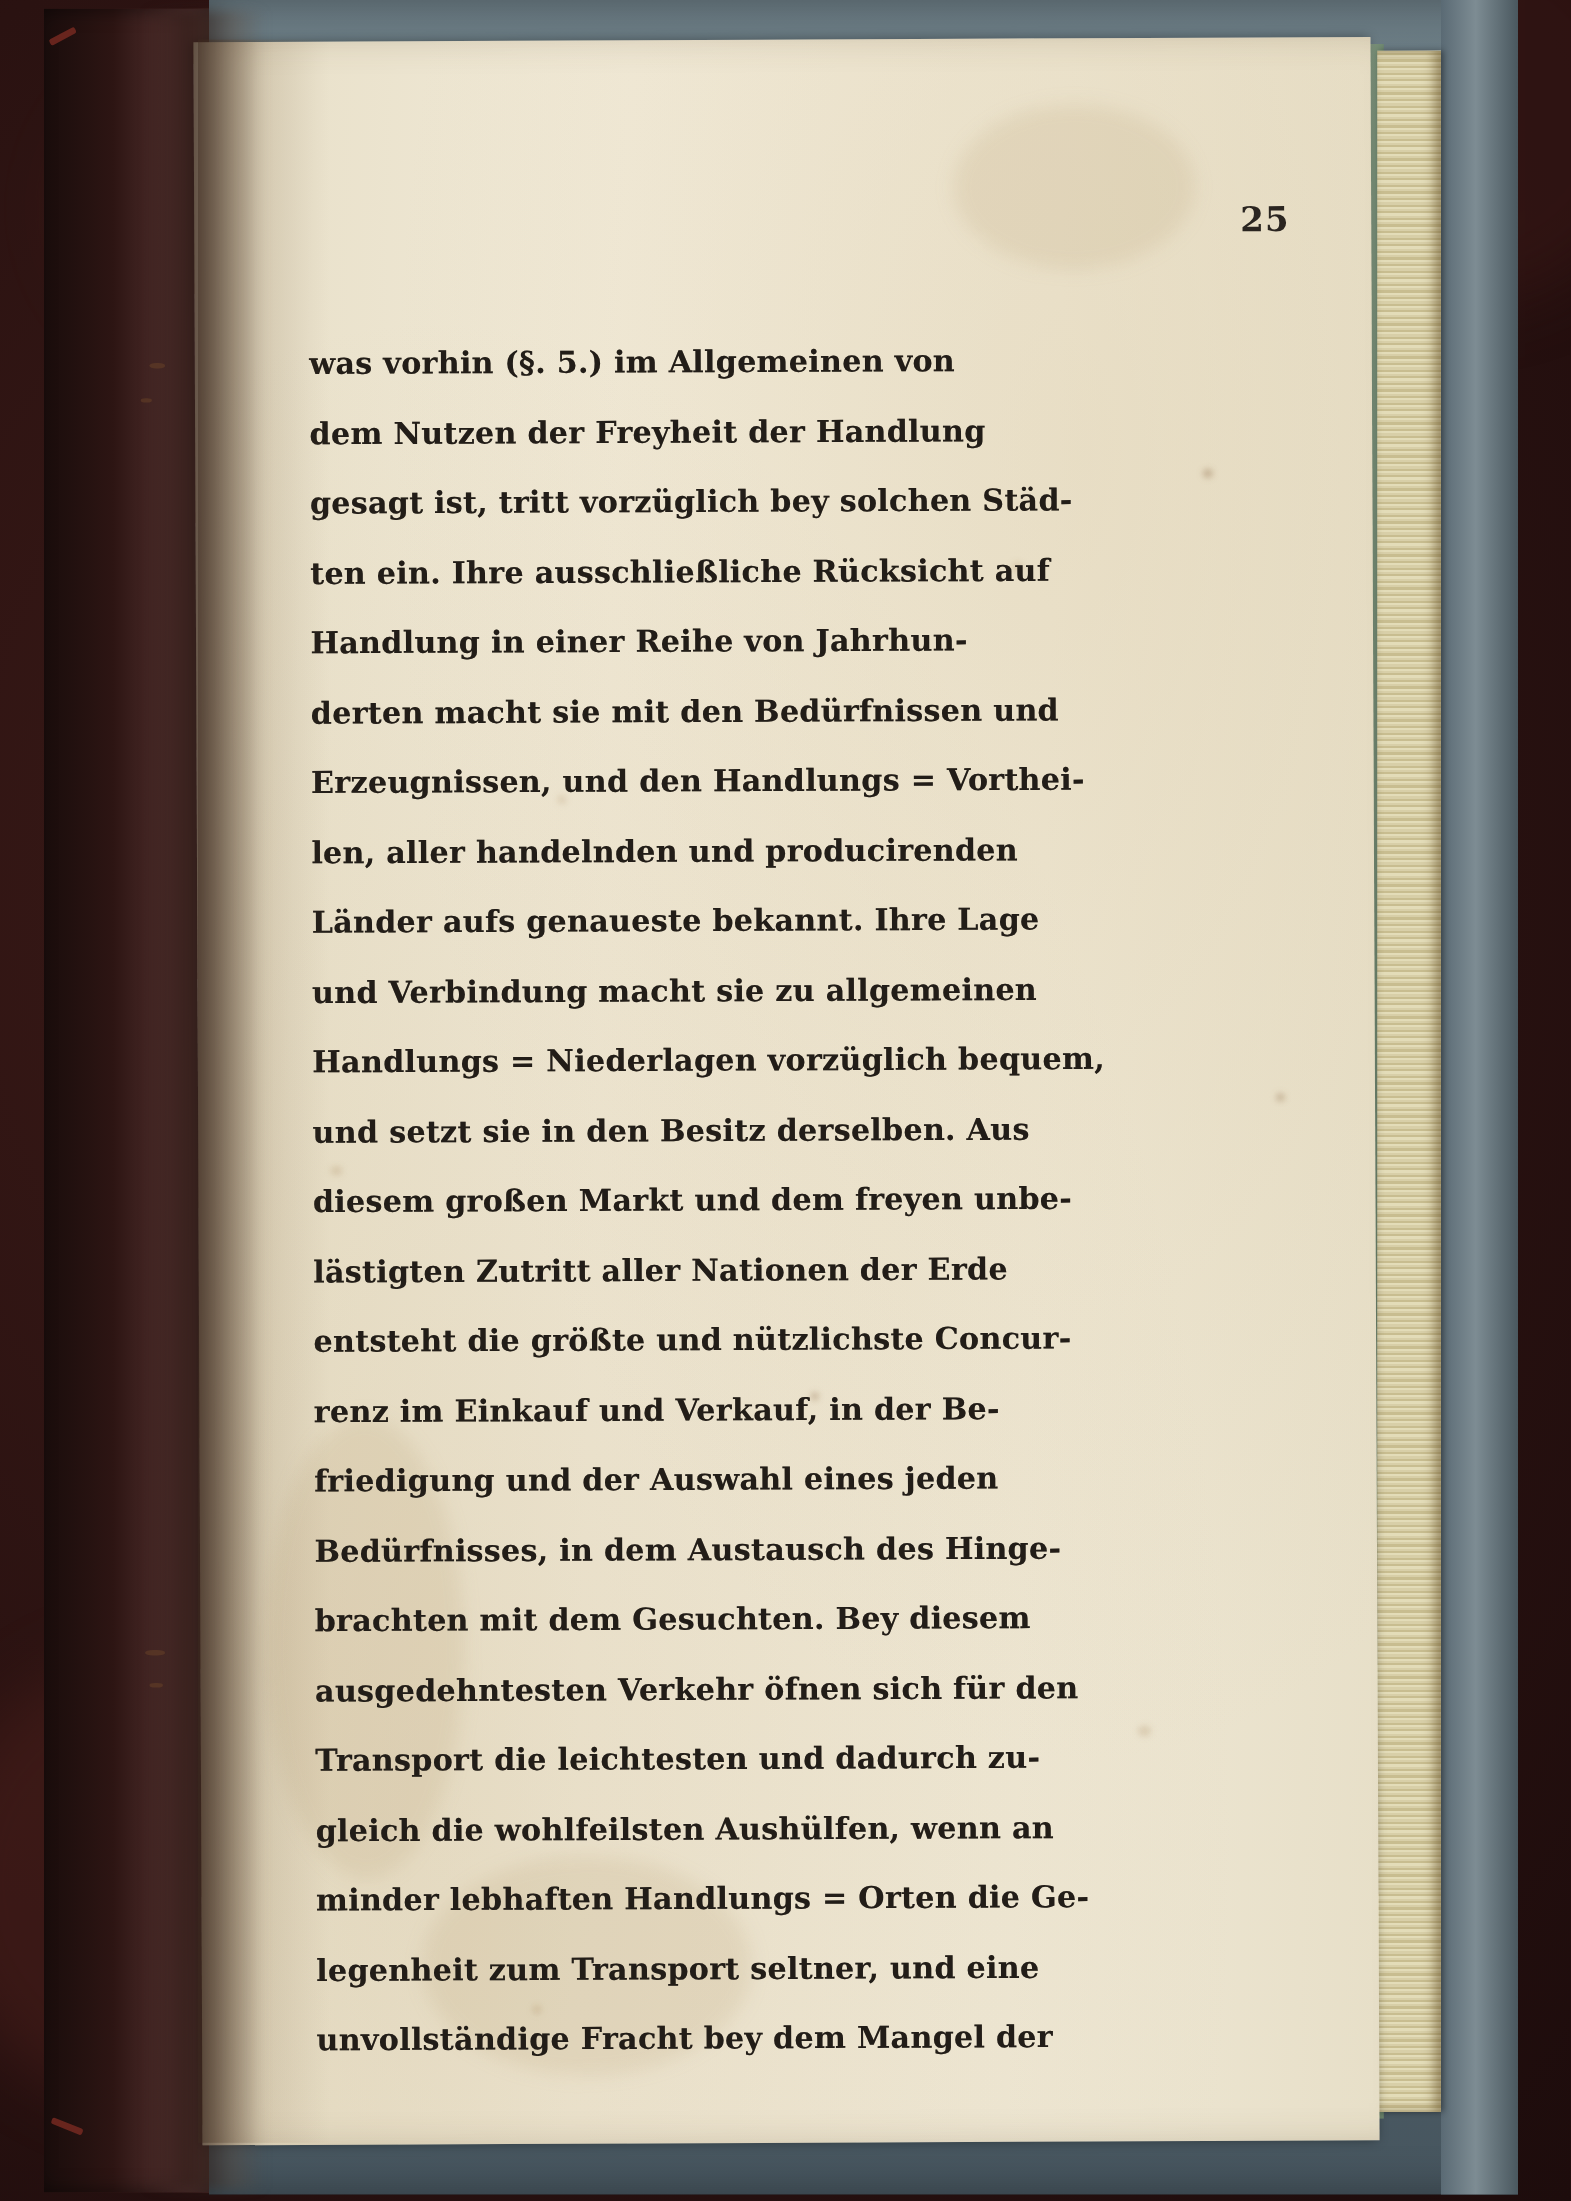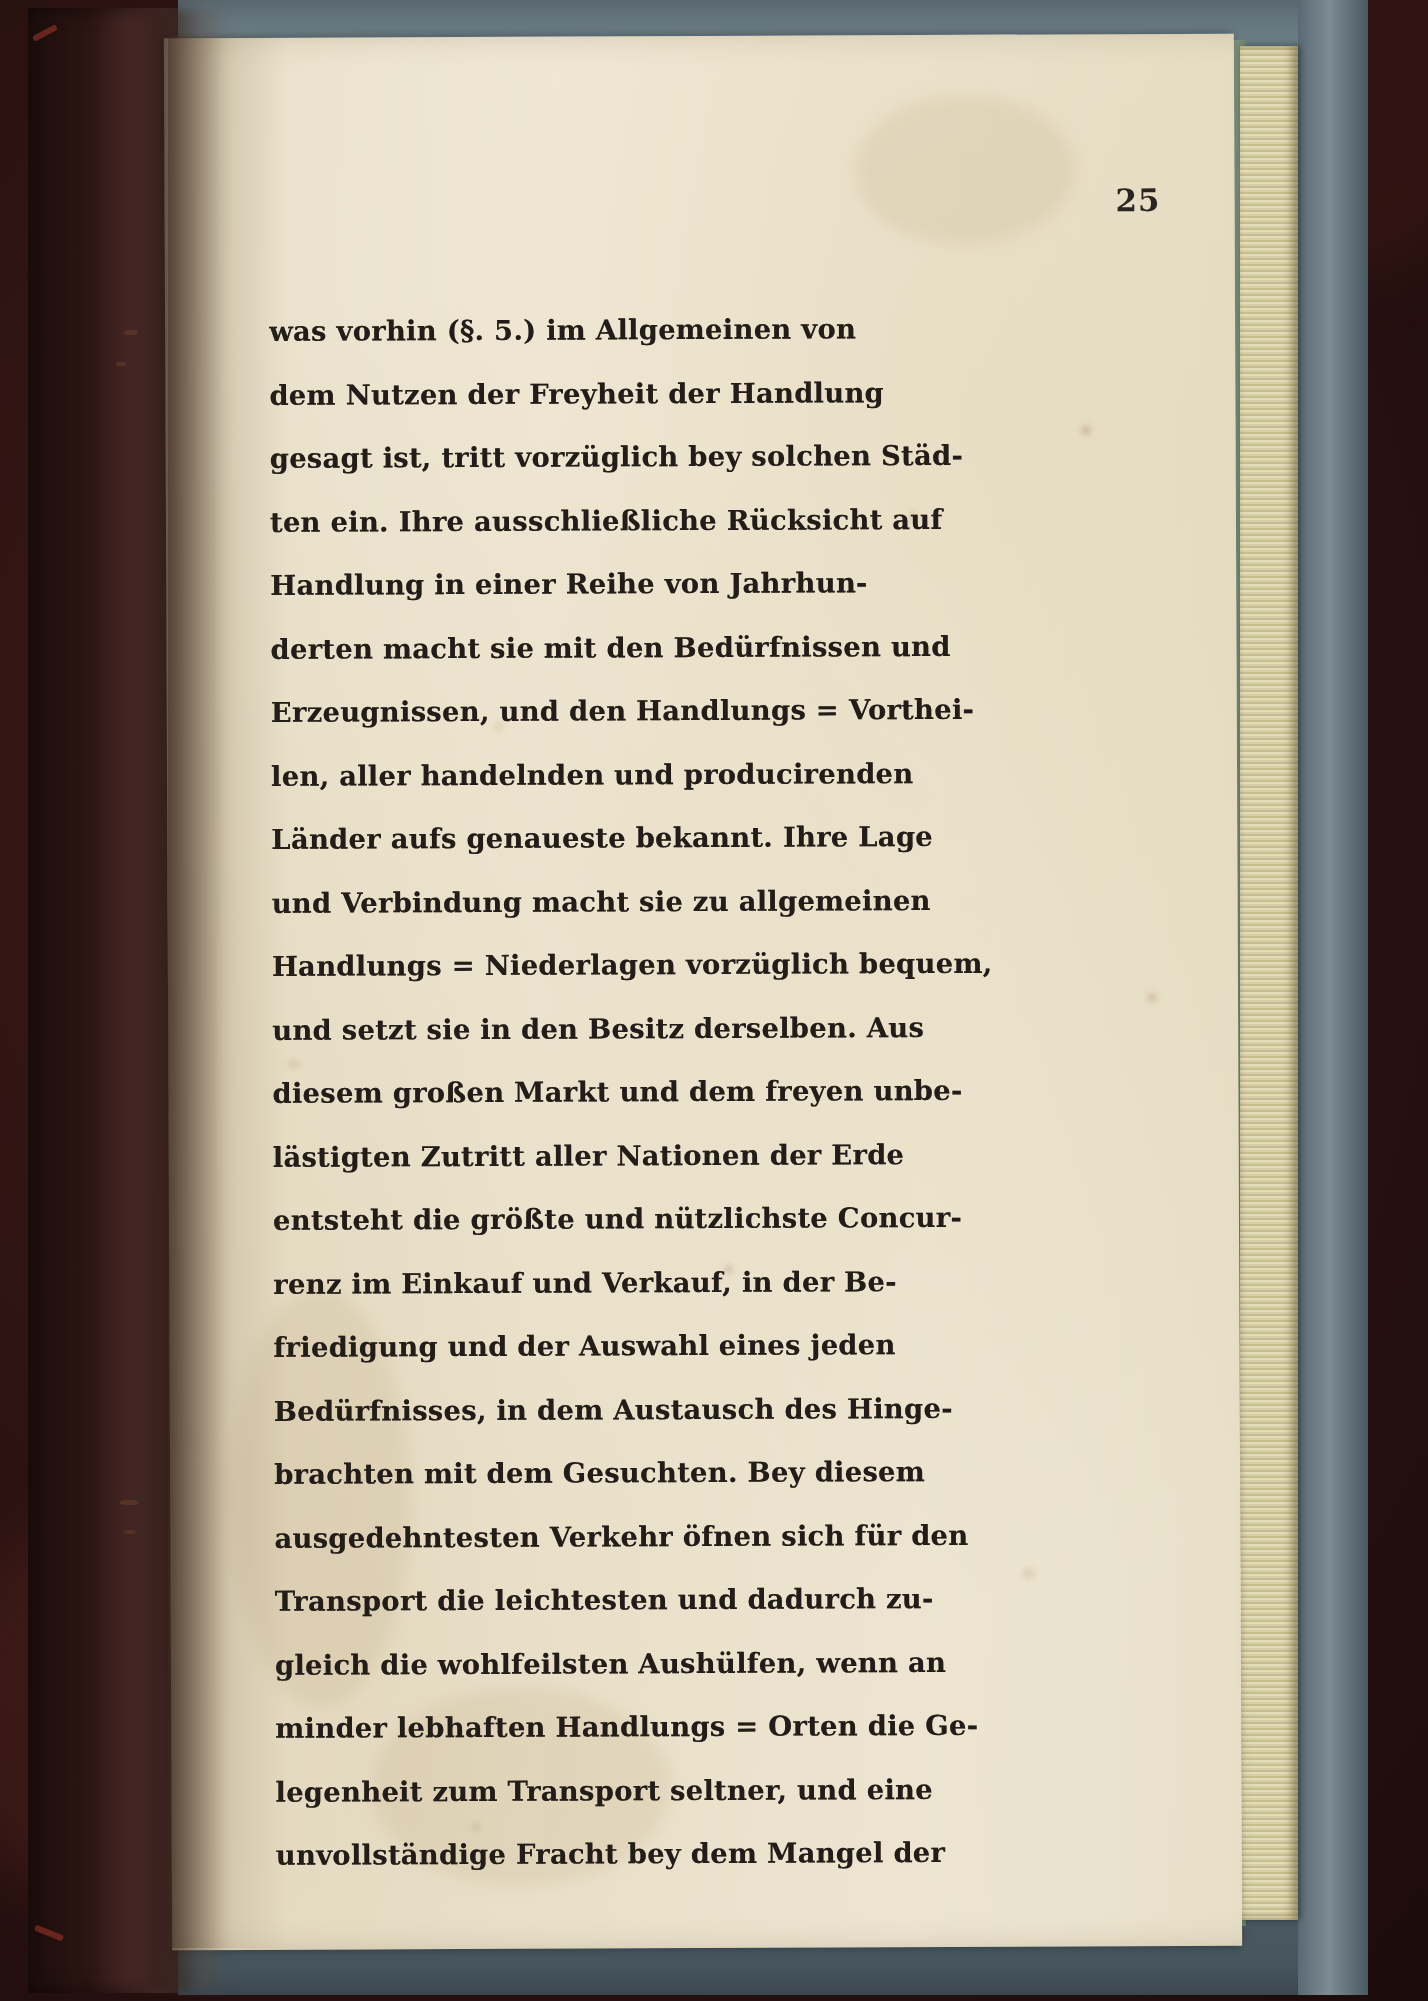--- a/index.html
+++ b/index.html
@@ -28,21 +28,21 @@
   .bg-blotch {
     position: absolute;
     border-radius: 50%;
     filter: blur(28px);
     opacity: .55;
   }
 
   
   .book {
     position: absolute;
-    left: 28px;
+    left: 40px;
     top: 0px;
     width: 1340px;
     height: 2001px;
   }
 
   
   .cover-left {
     position: absolute;
     left: 0px;
     top: 8px;

